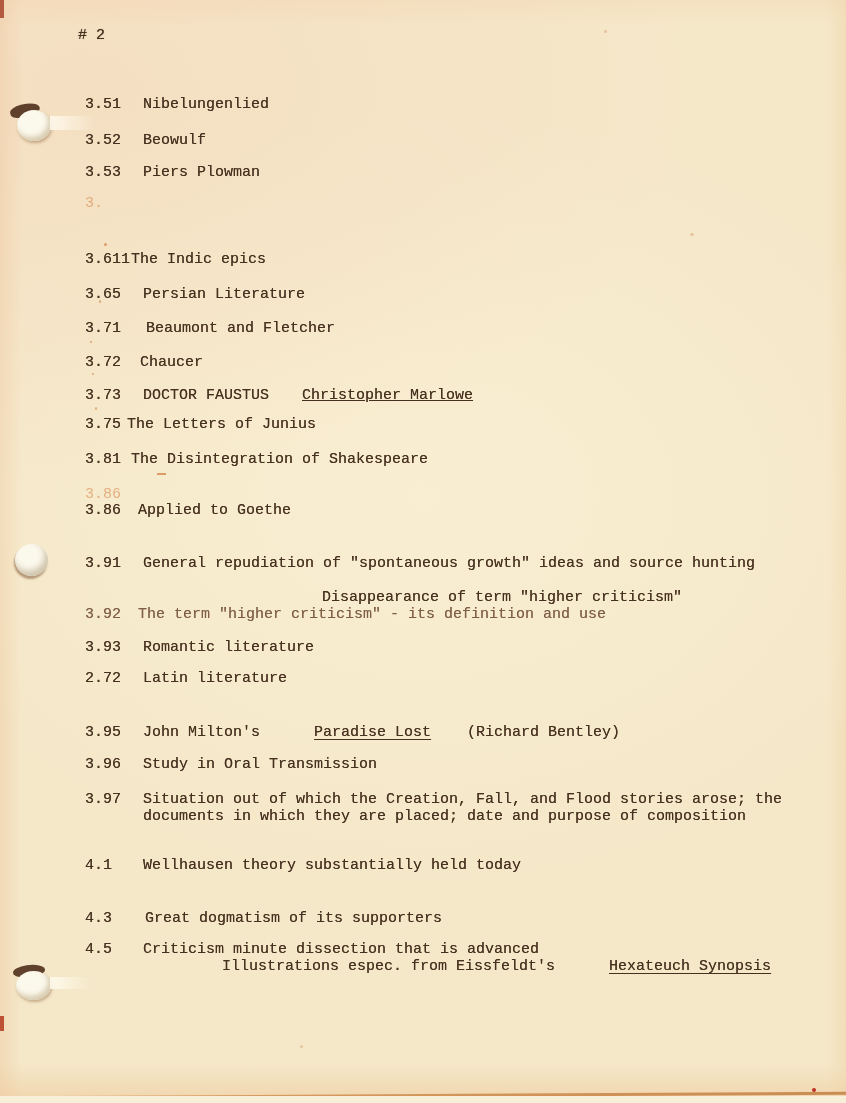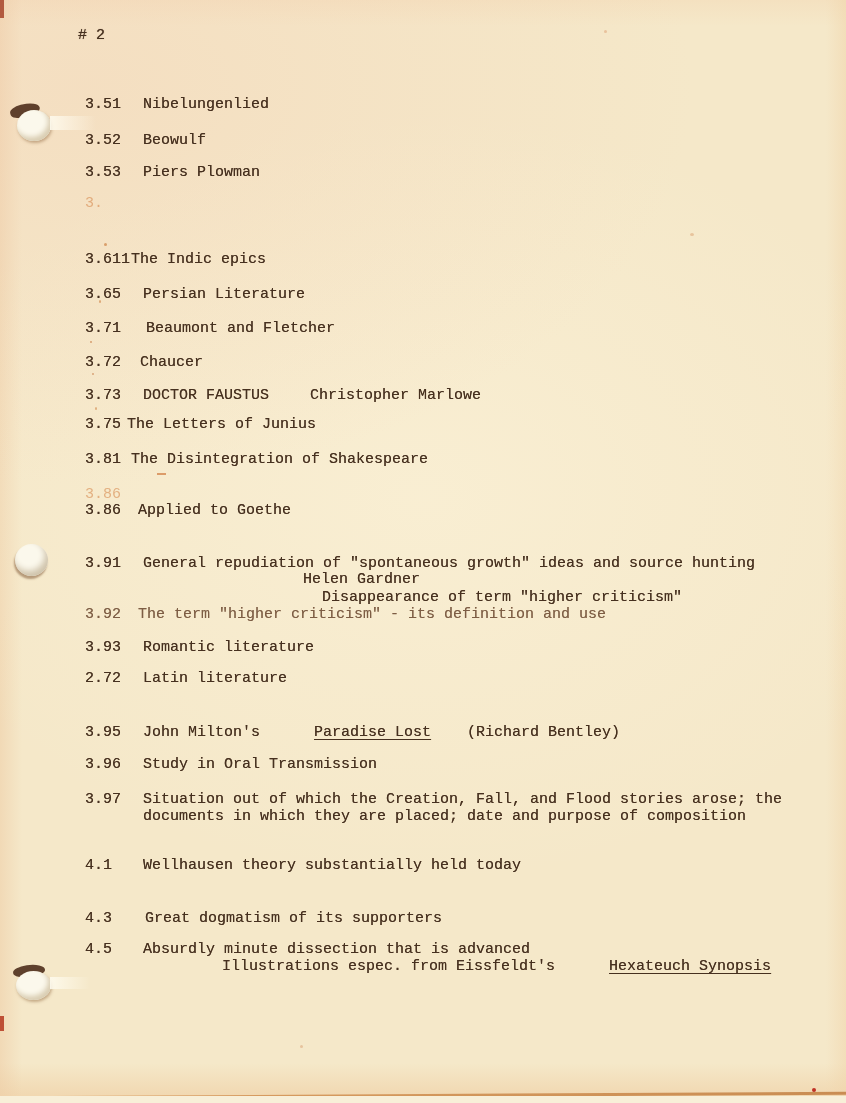--- a/index.html
+++ b/index.html
@@ -17,21 +17,21 @@
       linear-gradient(to left, rgba(240,212,170,0.5) 0px, rgba(240,212,170,0) 20px),
       linear-gradient(to bottom, rgba(243,214,178,0.4) 0px, rgba(243,214,178,0) 26px),
       linear-gradient(to top, rgba(236,196,148,0.55) 0px, rgba(236,196,148,0) 40px),
       var(--paper,#f5e8c9);
     color:var(--ink,#46301f);
   }
   .row{position:absolute;left:0;width:846px;height:17px;font-size:15px;line-height:16px;
        text-shadow:0 0 0.6px rgba(70,45,28,0.75);}
   .num{position:absolute;left:85px;white-space:pre;}
   .txt{position:absolute;left:143px;white-space:pre;}
-  .txt2{position:absolute;left:310px;white-space:pre;}
+  .txt2{position:absolute;left:302px;white-space:pre;text-decoration:underline;}
   .u{text-decoration:underline;text-underline-offset:3px;margin-left:45px;}
   .ghost{color:rgba(211,128,66,0.55);text-shadow:none;}
   .faded{color:#7d5d44;text-shadow:0 0 0.4px rgba(125,93,68,0.6);}
   .header-pagenum{position:absolute;left:78px;top:27px;font-size:15px;white-space:pre;
        text-shadow:0 0 0.7px rgba(70,45,28,0.8);}
   .header-title{position:absolute;left:277px;top:28px;font-size:15px;white-space:pre;
        text-shadow:0 0 0.7px rgba(70,45,28,0.8);}
   
   .hole{position:absolute;}
   .hole .rim{position:absolute;background:#4f2f1c;opacity:0.9;}
@@ -102,23 +102,20 @@
   </div>
   <div class="row" style="top:503px">
     <span class="num">3.86</span>
     <span class="txt" style="left:138px">Applied to Goethe</span>
   </div>
 
   <div class="row" style="top:556px">
     <span class="num">3.91</span>
     <span class="txt">General repudiation of "spontaneous growth" ideas and source hunting</span>
   </div>
-  <div class="row" style="top:572px">
-    <span class="txt" style="left:303px">Helen Gardner</span>
-  </div>
   <div class="row" style="top:590px">
     <span class="txt" style="left:322px">Disappearance of term "higher criticism"</span>
   </div>
   <div class="row faded" style="top:607px">
     <span class="num">3.92</span>
     <span class="txt" style="left:138px">The term "higher criticism" - its definition and use</span>
   </div>
   <div class="row" style="top:640px">
     <span class="num">3.93</span>
     <span class="txt">Romantic literature</span>
@@ -147,21 +144,21 @@
   <div class="row" style="top:858px">
     <span class="num">4.1</span>
     <span class="txt">Wellhausen theory substantially held today</span>
   </div>
   <div class="row" style="top:911px">
     <span class="num">4.3</span>
     <span class="txt" style="left:145px">Great dogmatism of its supporters</span>
   </div>
   <div class="row" style="top:942px">
     <span class="num">4.5</span>
-    <span class="txt">Absurdly minute dissection that is advanced</span>
+    <span class="txt">Criticism minute dissection that is advanced</span>
   </div>
   <div class="row" style="top:959px">
     <span class="txt" style="left:222px"><span>Illustrations espec. from Eissfeldt's </span><span class="u">Hexateuch Synopsis</span></span>
   </div>
 
   <div class="hole">
     <div class="rim" style="left:10px;top:104px;width:30px;height:13px;border-radius:45% 60% 50% 50%;transform:rotate(-14deg);"></div>
     <div class="fill" style="left:17px;top:110px;width:34px;height:31px;"></div>
     <div class="halo" style="left:50px;top:116px;width:46px;height:14px;"></div>
   </div>

